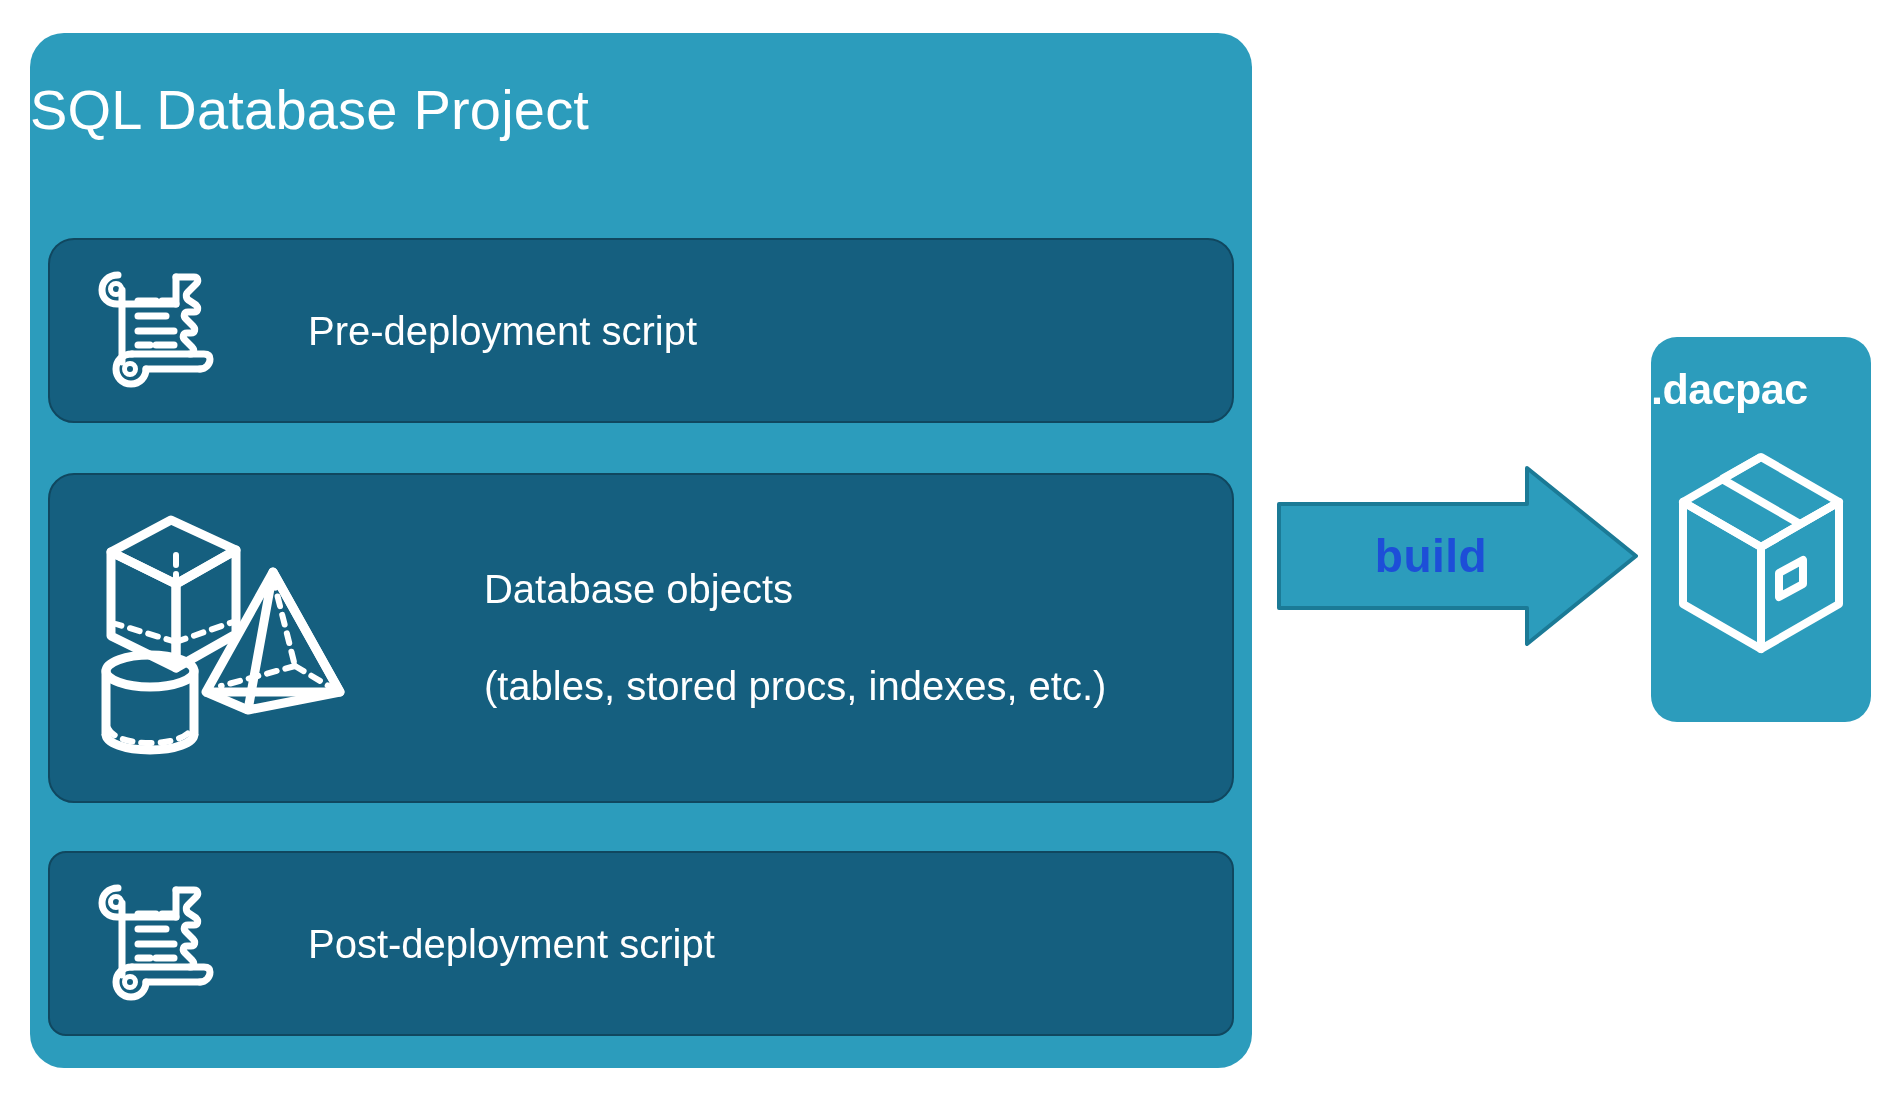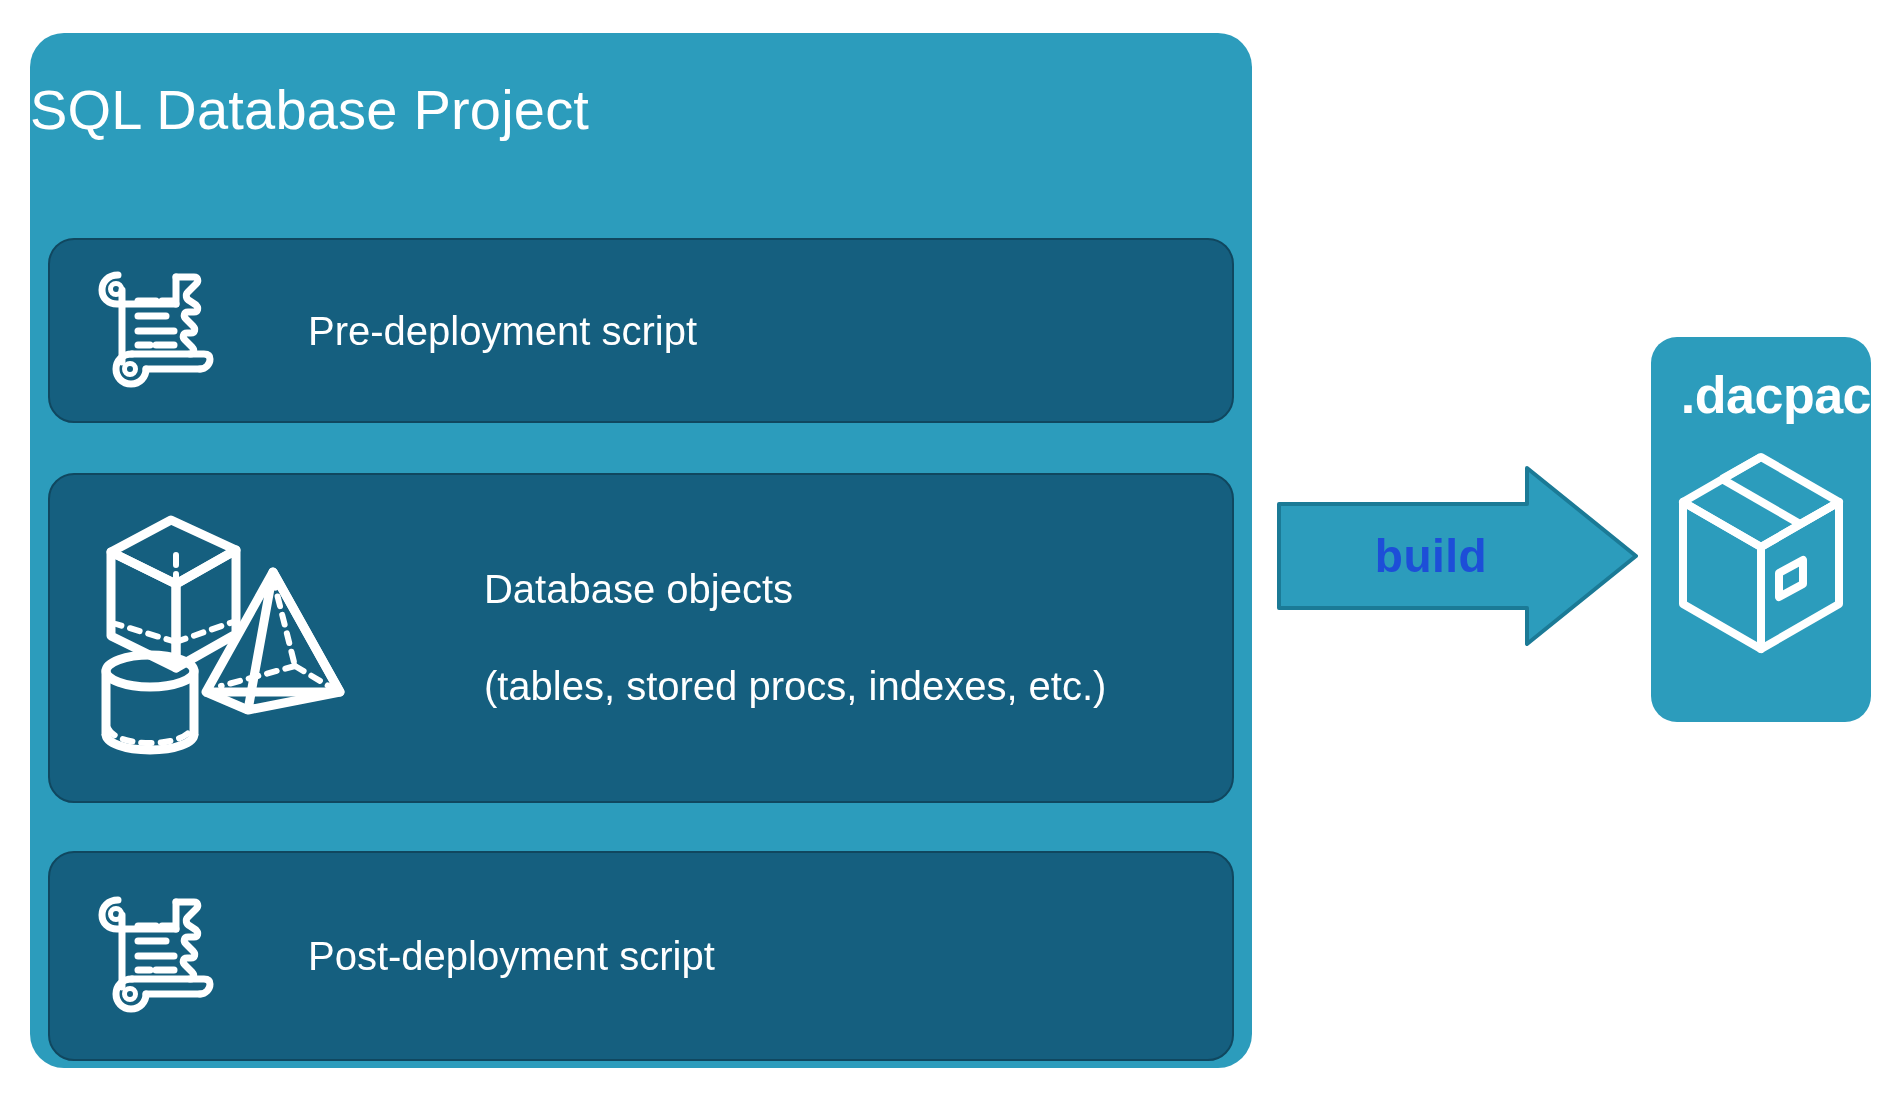--- a/index.html
+++ b/index.html
@@ -52,21 +52,21 @@
     left: 18px;
     width: 1186px;
     background: #155F7F;
     border: 2px solid #10475F;
     border-radius: 26px;
     box-sizing: border-box;
   }
 
   .card-pre  { top: 205px; height: 185px; }
   .card-obj  { top: 440px; height: 330px; }
-  .card-post { top: 818px; height: 210px; }
+  .card-post { top: 818px; height: 185px; border-radius: 18px; }
 
   .card-icon {
     position: absolute;
     display: block;
   }
   .card-icon.scroll-slot { left: 48px; top: 50%; transform: translateY(-50%); }
   .card-icon.shapes-slot { left: 38px; top: 50%; transform: translateY(-50%); }
 
   .card-label {
     position: absolute;
@@ -113,23 +113,23 @@
     height: 385px;
     background: #2C9CBC;
     border-radius: 26px;
     box-sizing: border-box;
   }
   .dacpac-title {
     position: absolute;
     left: 0;
     top: 28px;
     width: 220px;
-    text-align: right;
+    text-align: left;
     color: #ffffff;
-    font-size: 52px;
+    font-size: 43px;
     font-weight: bold;
     letter-spacing: -0.5px;
     white-space: nowrap;
   }
   .dacpac-icon {
     position: absolute;
     left: 50%;
     transform: translateX(-50%);
     top: 108px;
   }

